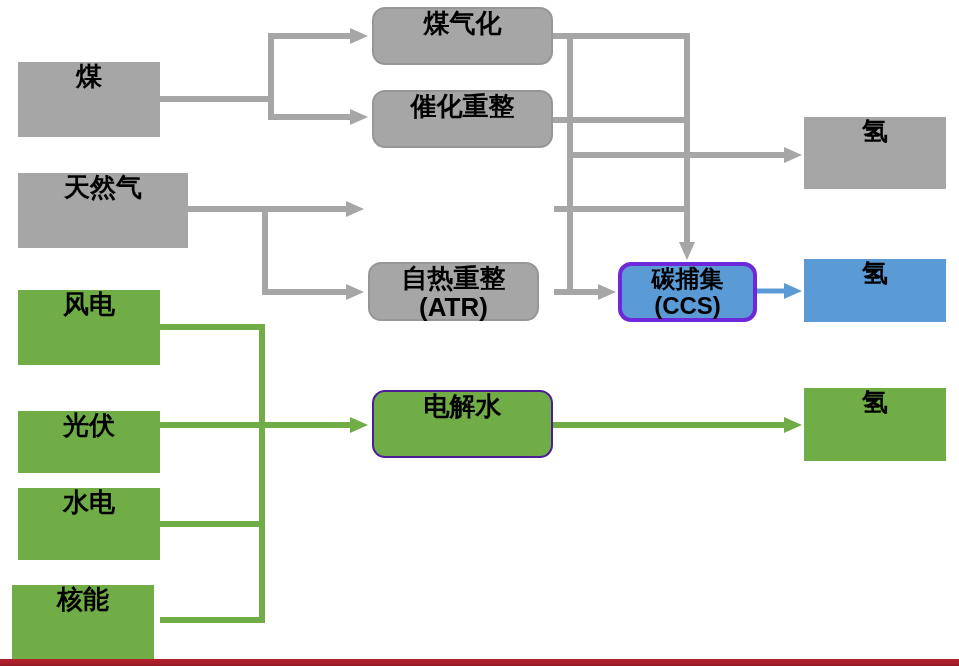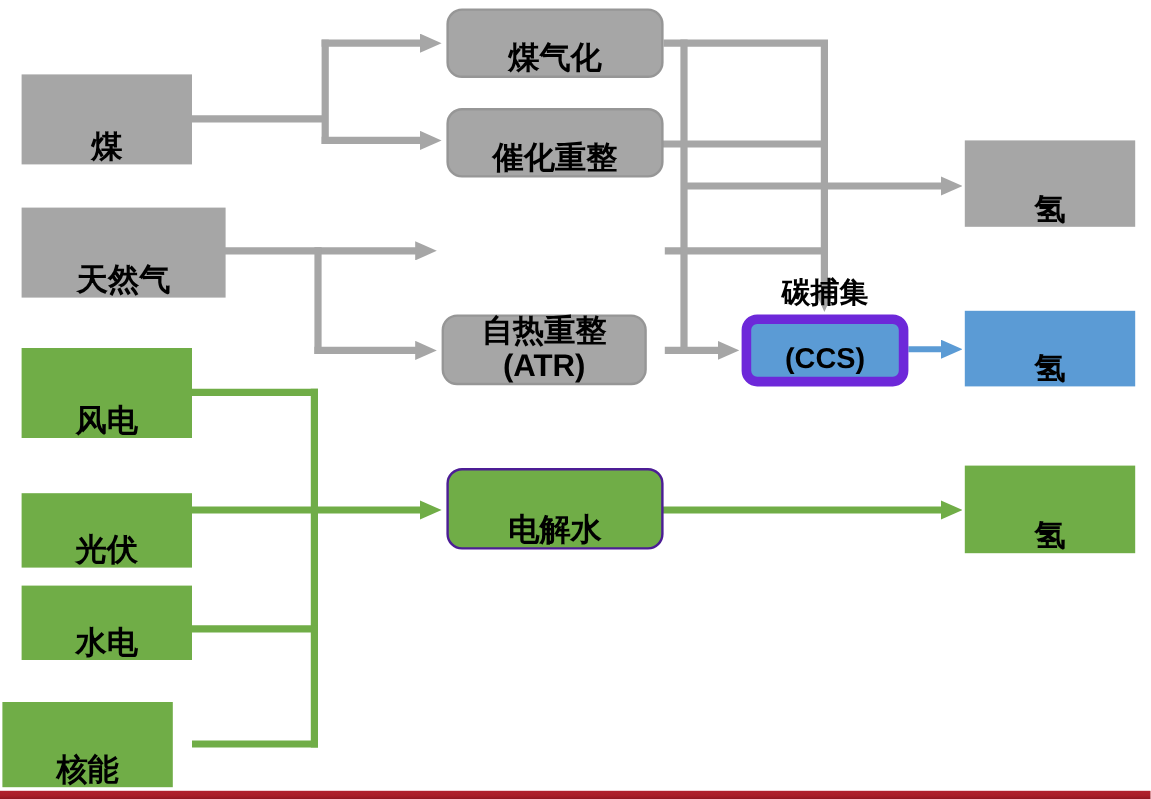--- a/index.html
+++ b/index.html
@@ -9,33 +9,33 @@
     background:#ffffff;
     overflow:hidden;
     font-family:"Liberation Sans","DejaVu Sans",sans-serif;
   }
   .wires{position:absolute;left:0;top:0;width:959px;height:666px;}
   .l-gray{stroke:var(--gray,#A6A6A6);stroke-width:6;fill:none;}
   .l-green{stroke:var(--green,#70AD47);stroke-width:6;fill:none;}
   .l-blue{stroke:var(--blue,#5B9BD5);stroke-width:5;fill:none;}
   .node{
     position:absolute;
-    display:flex;flex-direction:column;align-items:center;justify-content:flex-end;
+    display:flex;flex-direction:column;align-items:center;justify-content:flex-start;
     box-sizing:border-box;
     font-weight:700;font-size:26px;line-height:1.12;
     color:var(--text,#000000);
     text-align:center;
   }
   .gray{background:var(--gray,#A6A6A6);}
   .green{background:var(--green,#70AD47);}
   .blue{background:var(--blue,#5B9BD5);}
   .round{border-radius:13px;}
   .round.gray{border:2px solid #969696;}
   .round.green{border:2px solid #4c1d95;}
-  .round.blue{border:8px solid #6d28d9;gap:28px;}
+  .round.blue{border:4px solid #6d28d9;}
   .lbl{display:block;}
   .accent-bar{
     position:absolute;left:0;top:659px;width:959px;height:7px;
     background:linear-gradient(180deg,#B0222E 0%, var(--accent_bar,#A81E28) 60%, #8E1620 100%);
   }
 </style>
 </head>
 <body>
 
 <div class="canvas">
@@ -84,24 +84,24 @@
   </div>
   <div class="node gray" style="left:18px;top:173px;width:170px;height:75px">
     <span class="lbl">天然气</span>
   </div>
   <div class="node green" style="left:18px;top:290px;width:142px;height:75px">
     <span class="lbl">风电</span>
   </div>
   <div class="node green" style="left:18px;top:411px;width:142px;height:62px">
     <span class="lbl">光伏</span>
   </div>
-  <div class="node green" style="left:18px;top:488px;width:142px;height:62px">
+  <div class="node green" style="left:18px;top:488px;width:142px;height:72px">
     <span class="lbl">水电</span>
   </div>
-  <div class="node green" style="left:2px;top:585px;width:142px;height:71px">
+  <div class="node green" style="left:12px;top:585px;width:142px;height:81px">
     <span class="lbl">核能</span>
   </div>
 
   <div class="node gray round" style="left:372px;top:7px;width:181px;height:58px">
     <span class="lbl">煤气化</span>
   </div>
   <div class="node gray round" style="left:372px;top:90px;width:181px;height:58px">
     <span class="lbl">催化重整</span>
   </div>
   <div class="node gray round" style="left:368px;top:262px;width:171px;height:59px">

